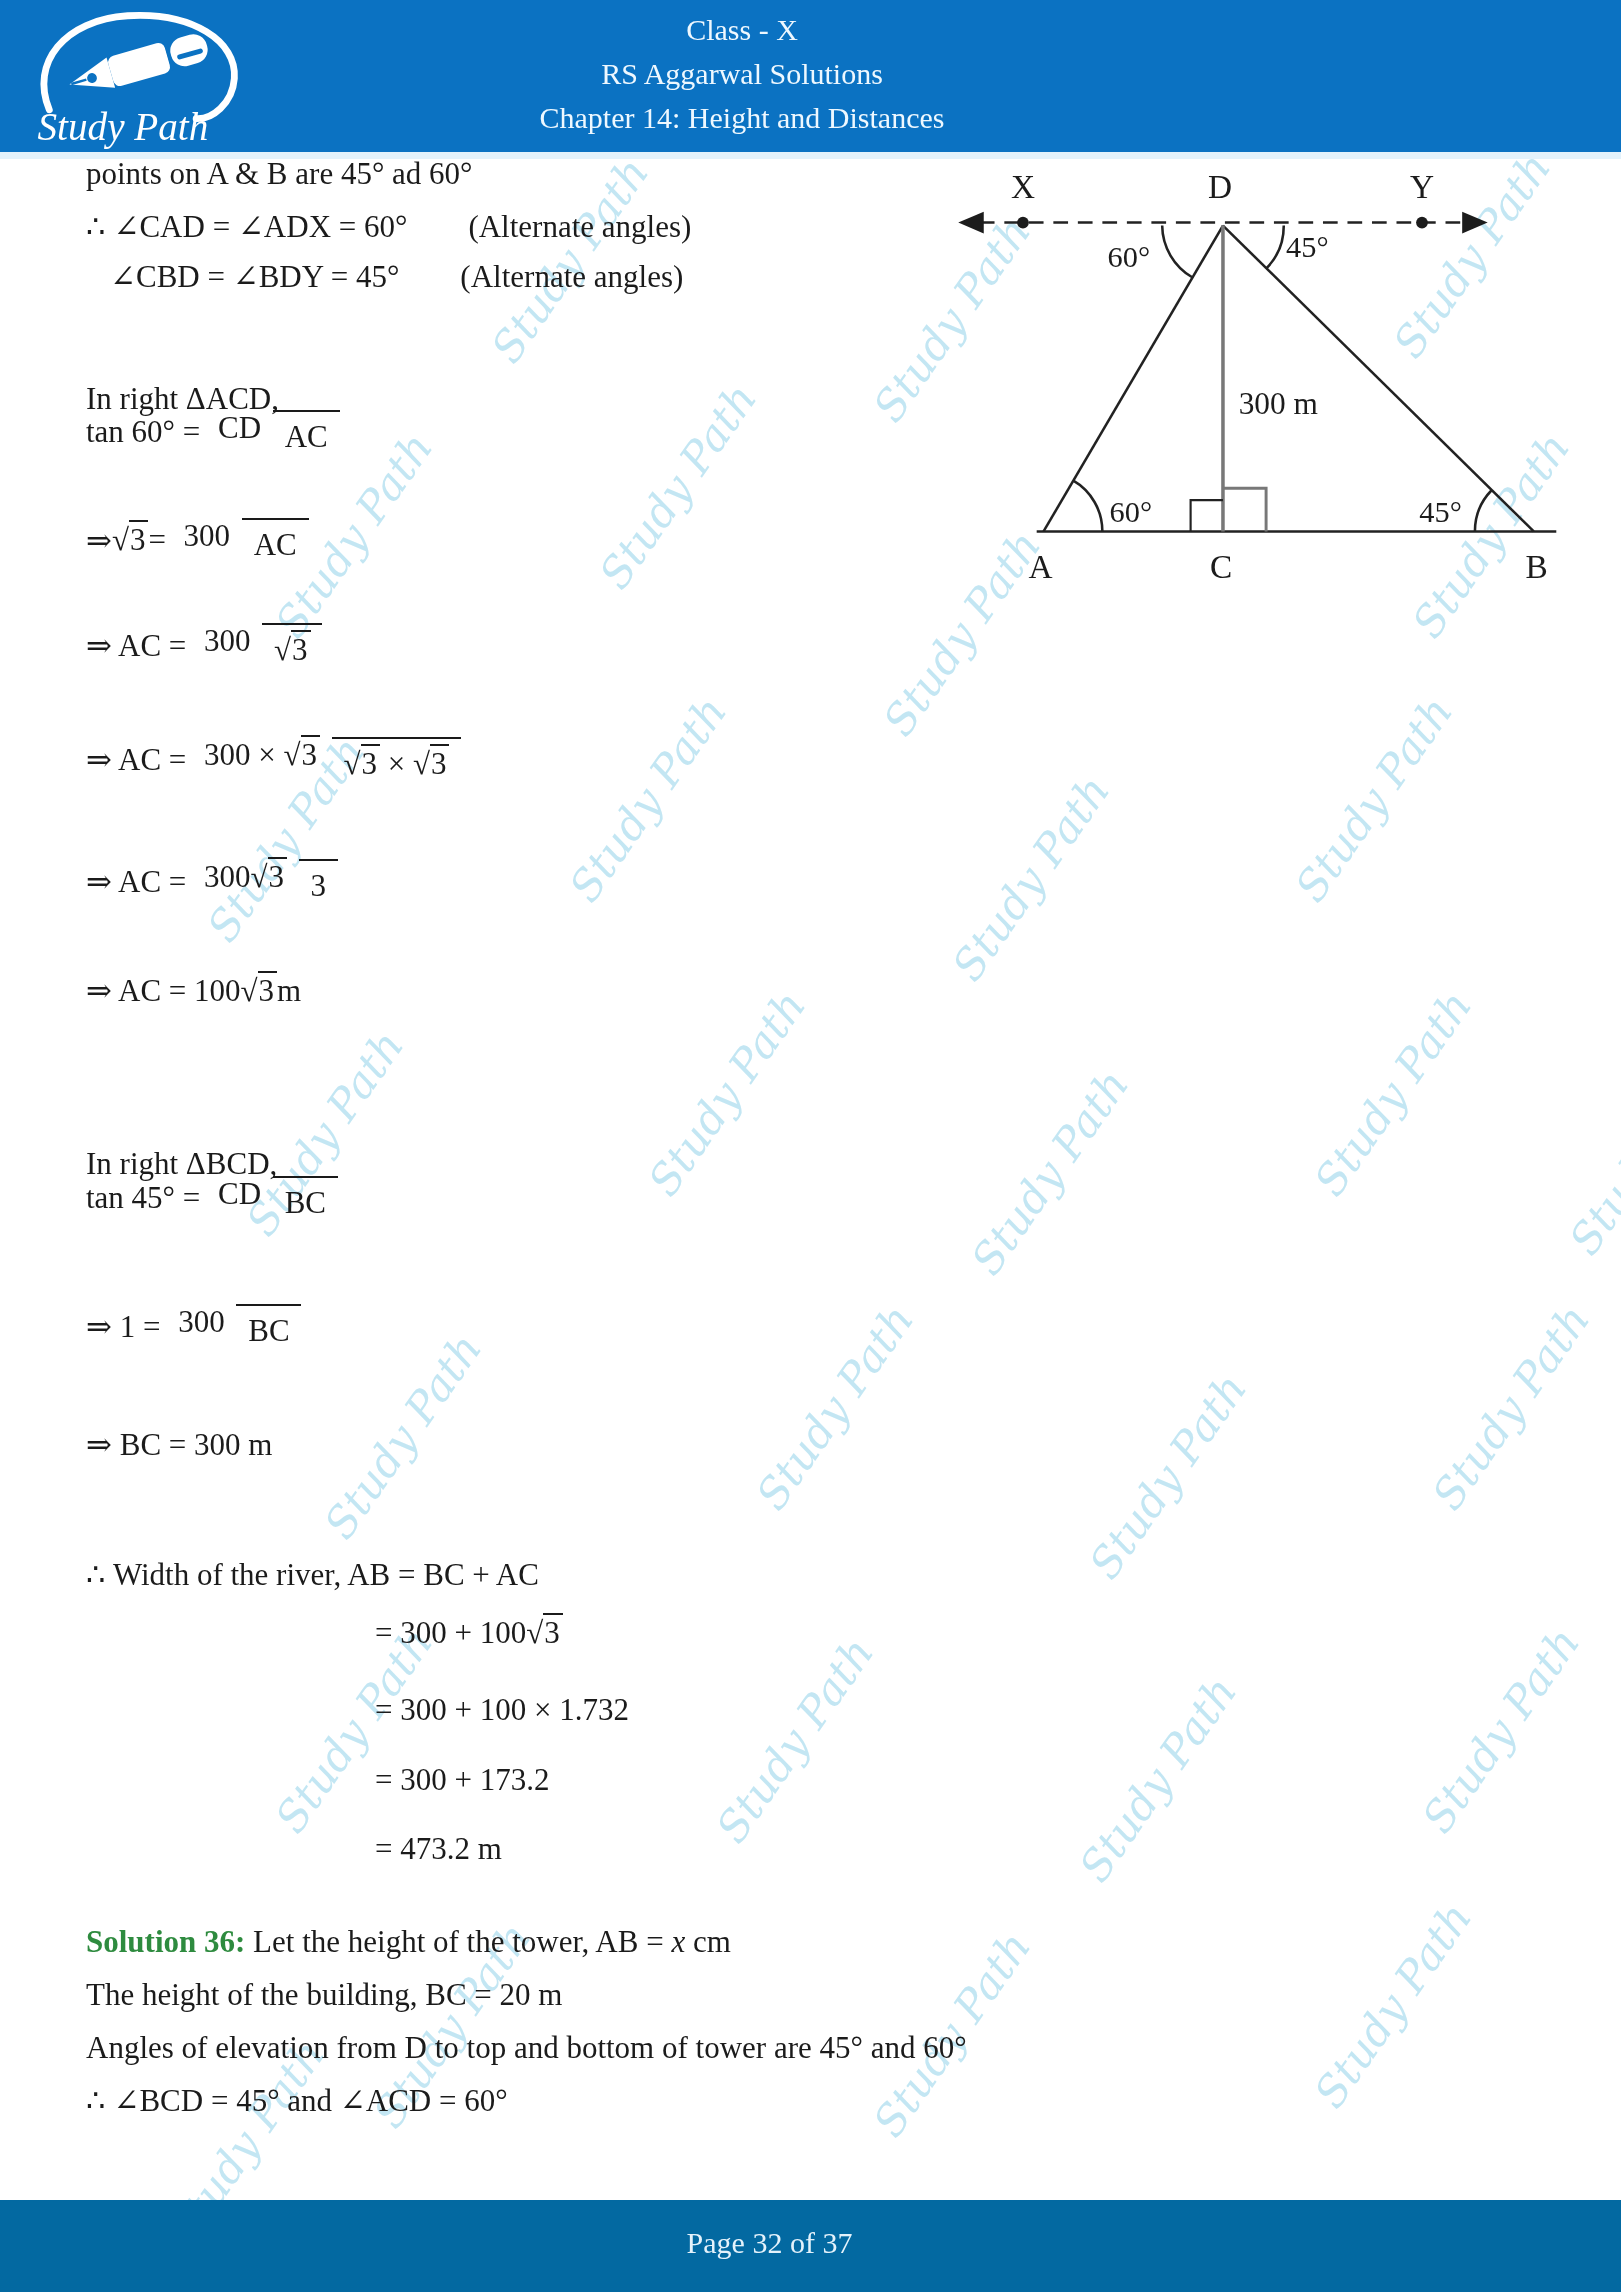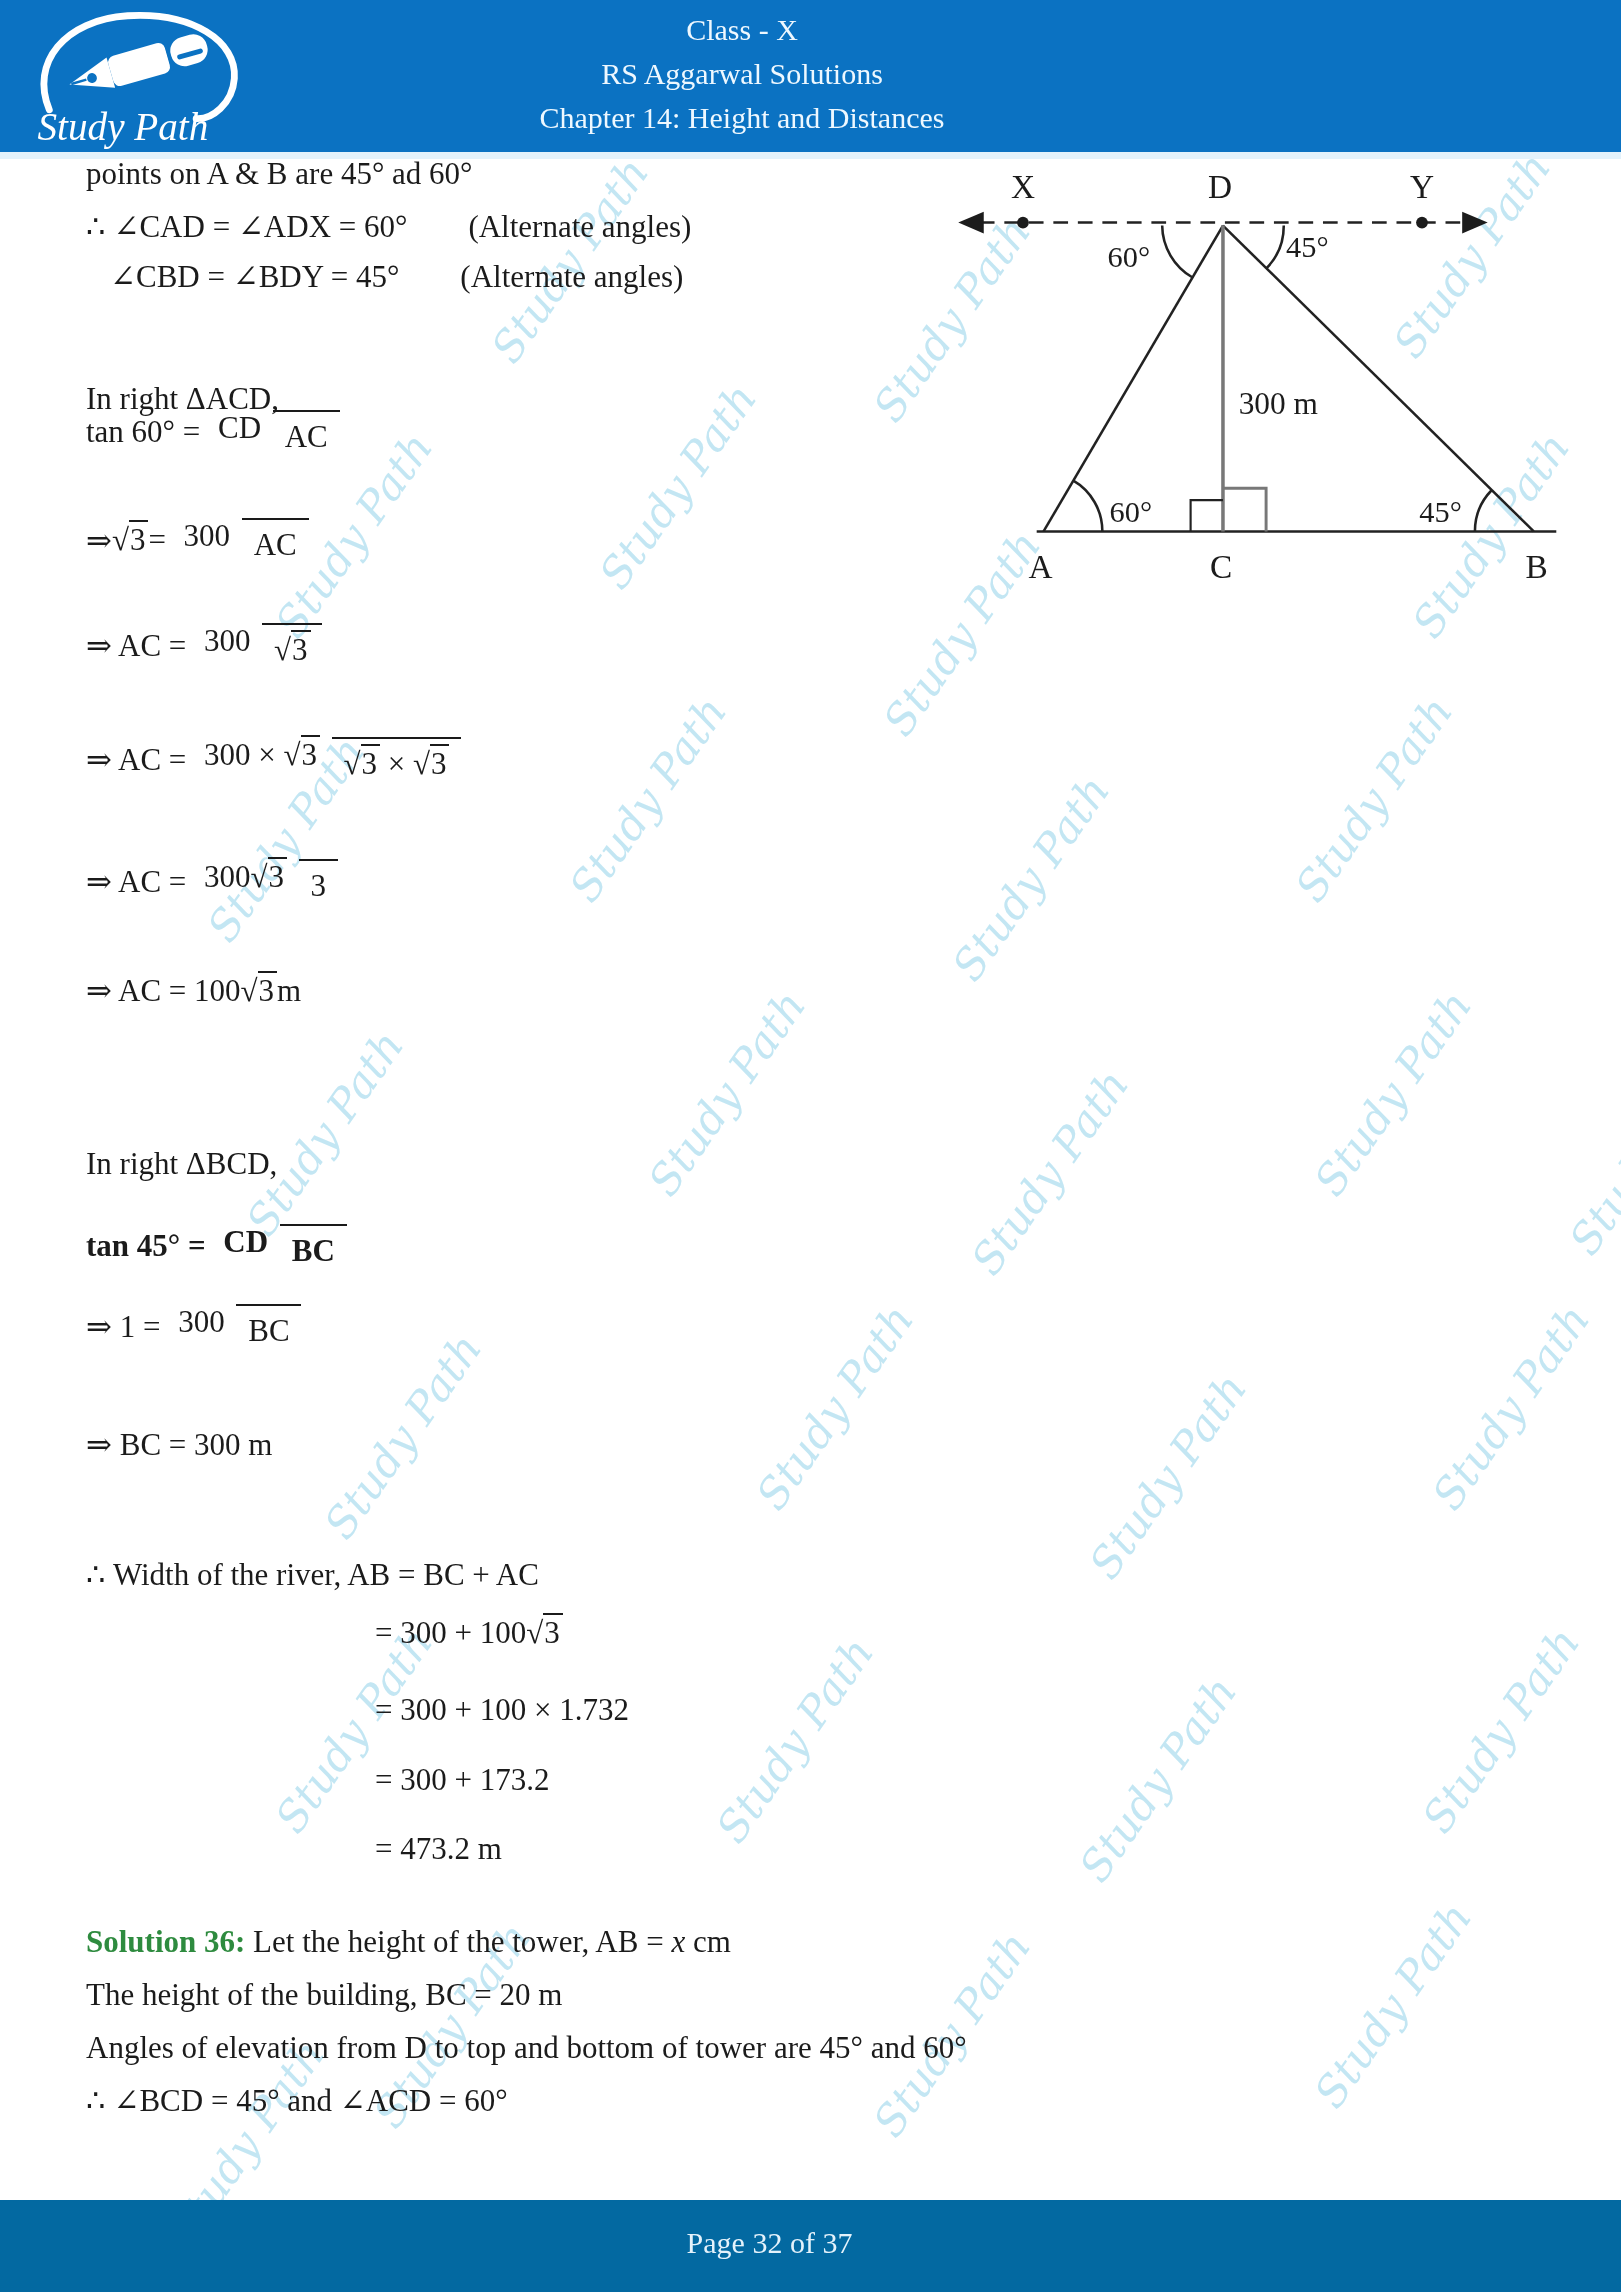--- a/index.html
+++ b/index.html
@@ -39,21 +39,21 @@
   #ln-intro-2 { top:208px; }
   #ln-intro-3 { top:258px; left:110px; }
   #hd-acd     { top:345px;margin-top:35px; }
   #eq-acd-0   { top:410px; }
   #eq-acd-1   { top:518px; }
   #eq-acd-2   { top:623px; }
   #eq-acd-3   { top:737px; }
   #eq-acd-4   { top:859px; }
   #eq-acd-5   { top:972px; }
   #hd-bcd     { top:1145px; }
-  #eq-bcd-0   { top:1224px;font-weight:bold; }
+  #eq-bcd-0   { top:1176px; }
   #eq-bcd-1   { top:1304px; }
   #eq-bcd-2   { top:1426px; }
   #ln-width   { top:1556px; }
   #eq-w-0     { top:1615px; left:375px; }
   #eq-w-1     { top:1692px; left:375px; }
   #eq-w-2     { top:1762px; left:375px; }
   #eq-w-3     { top:1831px; left:375px; }
   #ln-s36-1   { top:1923px; }
   #ln-s36-2   { top:1976px; }
   #ln-s36-3   { top:2029px; }

